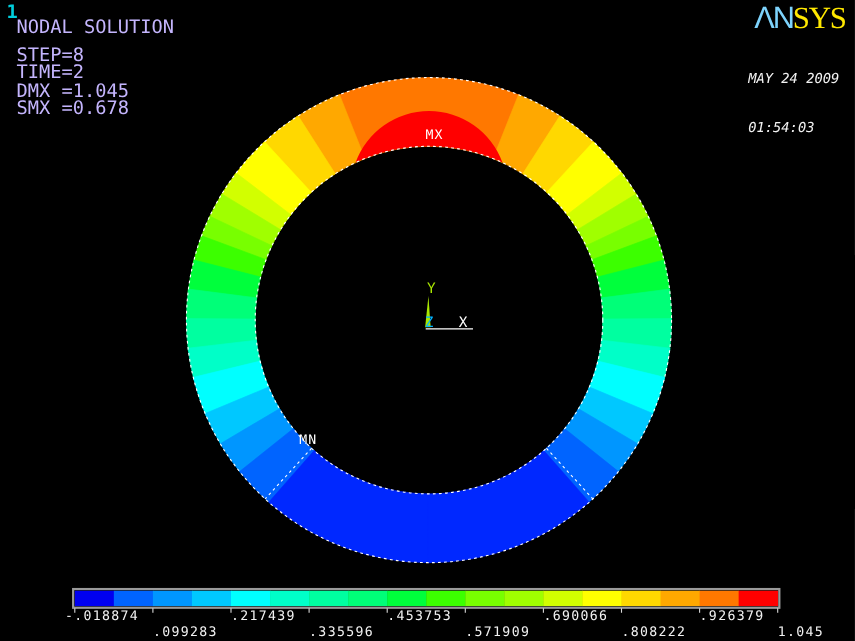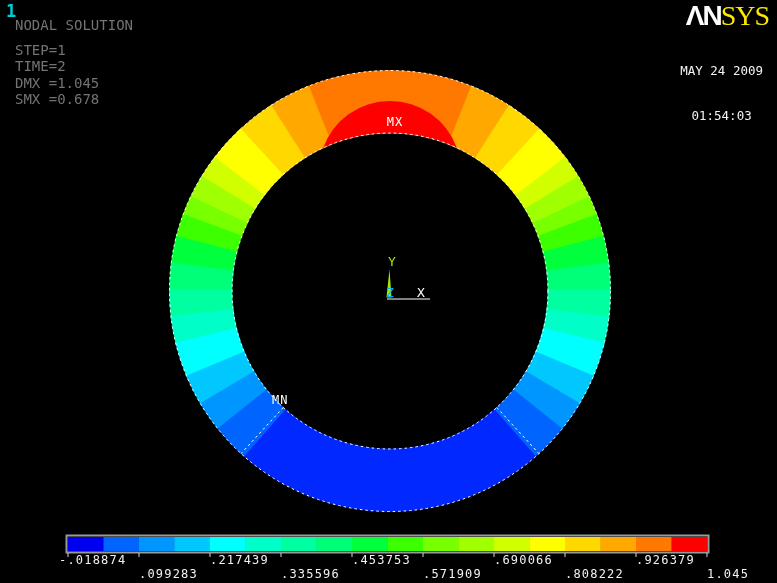--- a/index.html
+++ b/index.html
@@ -5,49 +5,49 @@
   html,body{margin:0;padding:0;background:#222;}
   #stage{
     position:relative; width:777px; height:583px; background:#000000;
     overflow:hidden; font-family:"DejaVu Sans Mono", monospace;
   }
   #plot-number{
     position:absolute; left:6px; top:1px; color:#00CEDC;
     font-size:17px; font-weight:bold;
   }
   #solution-info{
-    position:absolute; left:15px; top:17px; color:#737373;
-    font-size:14px; line-height:16.2px; white-space:pre;
+    position:absolute; left:15px; top:17px; color:#c4b5fd;
+    font-size:17px; line-height:16.2px; white-space:pre;
   }
   #solution-info .line-first{ margin-bottom:9px; }
   #logo{
     position:absolute; top:0px; right:8px; height:32px;
     font-size:28px; line-height:32px; white-space:nowrap;
   }
   #logo .an{
-    color:#ffffff; font-family:"Liberation Sans", sans-serif;
-    font-weight:bold; letter-spacing:-2px;
+    color:#7dd3fc; font-family:"Liberation Sans", sans-serif;
+    font-weight:normal; letter-spacing:-2px;
   }
   #logo .sys{
     color:#FFE800; font-family:"Liberation Serif", serif;
     font-weight:normal; letter-spacing:-1px;
   }
   #datetime{
-    position:absolute; top:33px; right:14px; text-align:center;
-    color:#F2F2F2; font-size:12.5px; line-height:15px; white-space:pre;
+    position:absolute; top:33px; right:14px; text-align:left;
+    color:#F2F2F2; font-size:12.5px; line-height:15px; white-space:pre;font-style:italic;
   }
   #viewport{ position:absolute; left:0; top:0; }
   text{ font-family:"DejaVu Sans Mono", monospace; }
 </style>
 </head>
 <body>
 
 <div id="stage">
   <div id="plot-number">1</div>
-  <div id="solution-info"><div class="line-first">NODAL SOLUTION</div><div>STEP=1</div><div>TIME=2</div><div>DMX =1.045</div><div>SMX =0.678</div></div>
+  <div id="solution-info"><div class="line-first">NODAL SOLUTION</div><div>STEP=8</div><div>TIME=2</div><div>DMX =1.045</div><div>SMX =0.678</div></div>
   <div id="logo"><span class="an">ΛN</span><span class="sys">SYS</span></div>
   <div id="datetime">
     <div>MAY 24 2009</div>
     <div>01:54:03</div>
   </div>
   <svg id="viewport" width="777" height="583" viewBox="0 0 777 583">
       <path d="M391.35 70.50 A220.5 220.5 0 0 0 306.15 87.06 L329.92 144.87 A158 158 0 0 1 390.97 133.00 Z" fill="#FF7800" stroke="#FF7800" stroke-width="0.6"></path>
       <path d="M473.85 87.06 A220.5 220.5 0 0 0 388.65 70.50 L389.03 133.00 A158 158 0 0 1 450.08 144.87 Z" fill="#FF7800" stroke="#FF7800" stroke-width="0.6"></path>
       <path d="M308.65 86.06 A220.5 220.5 0 0 0 268.78 106.81 L303.14 159.02 A158 158 0 0 1 331.71 144.15 Z" fill="#FFA800" stroke="#FFA800" stroke-width="0.6"></path>
       <path d="M511.22 106.81 A220.5 220.5 0 0 0 471.35 86.06 L448.29 144.15 A158 158 0 0 1 476.86 159.02 Z" fill="#FFA800" stroke="#FFA800" stroke-width="0.6"></path>

